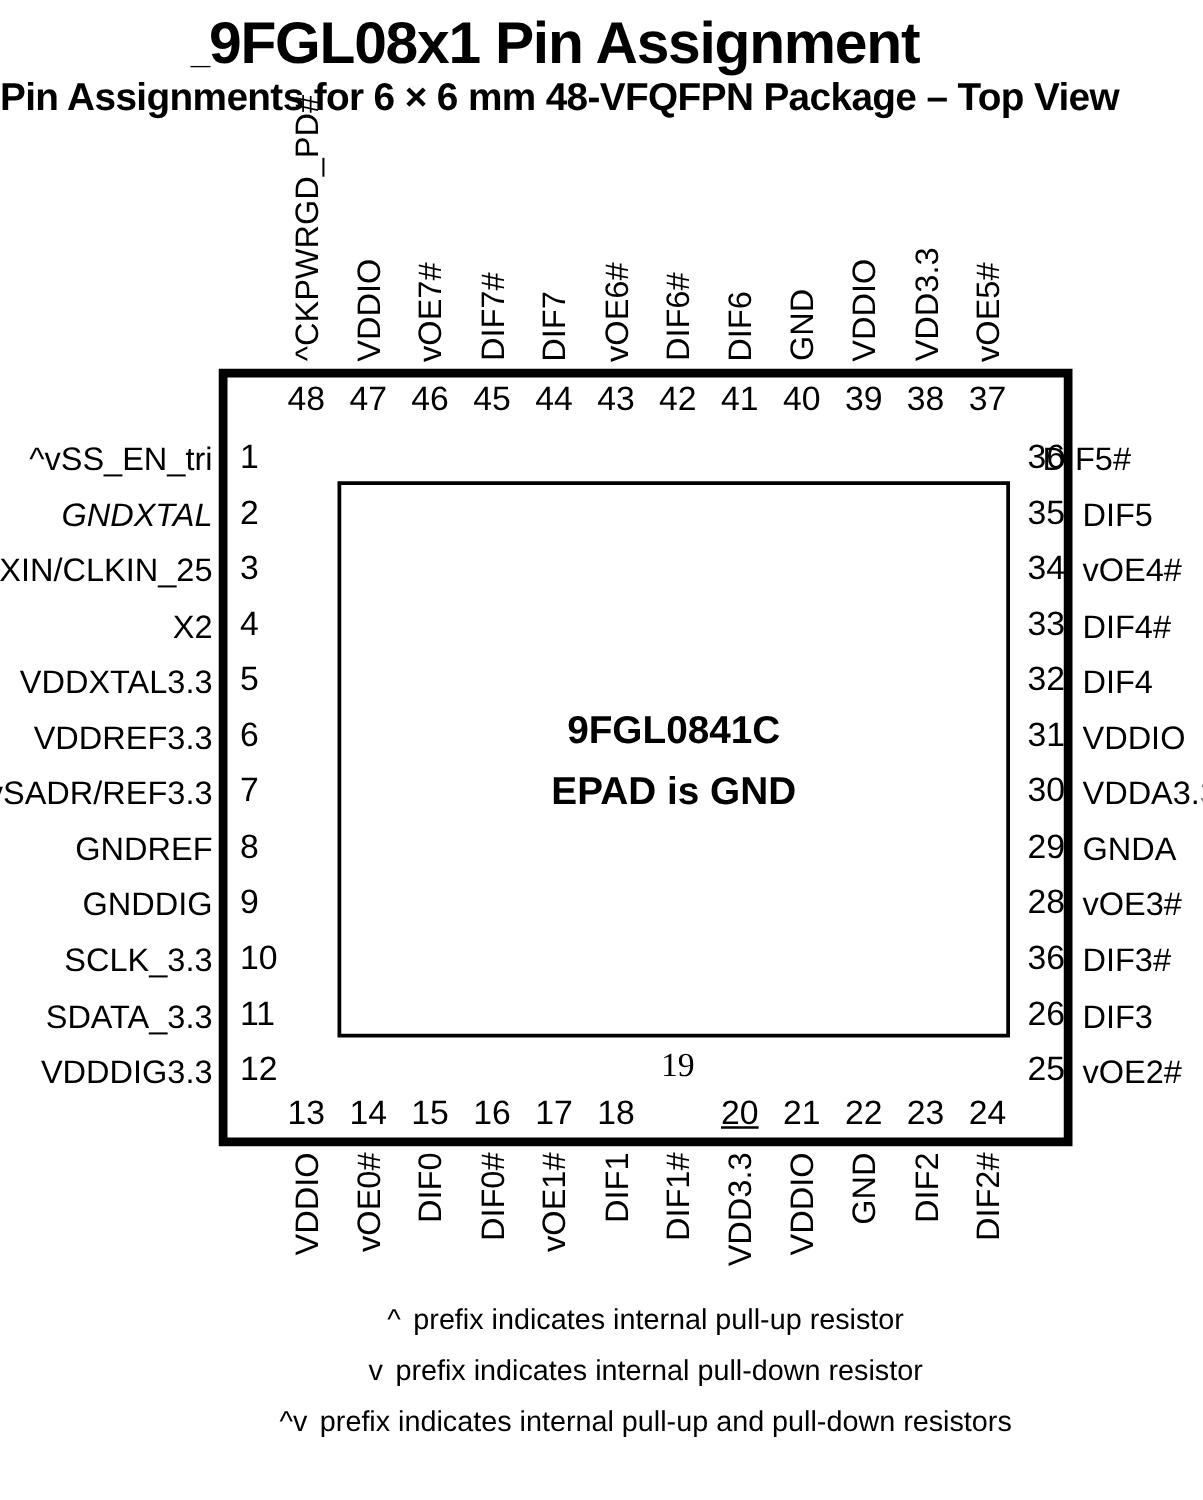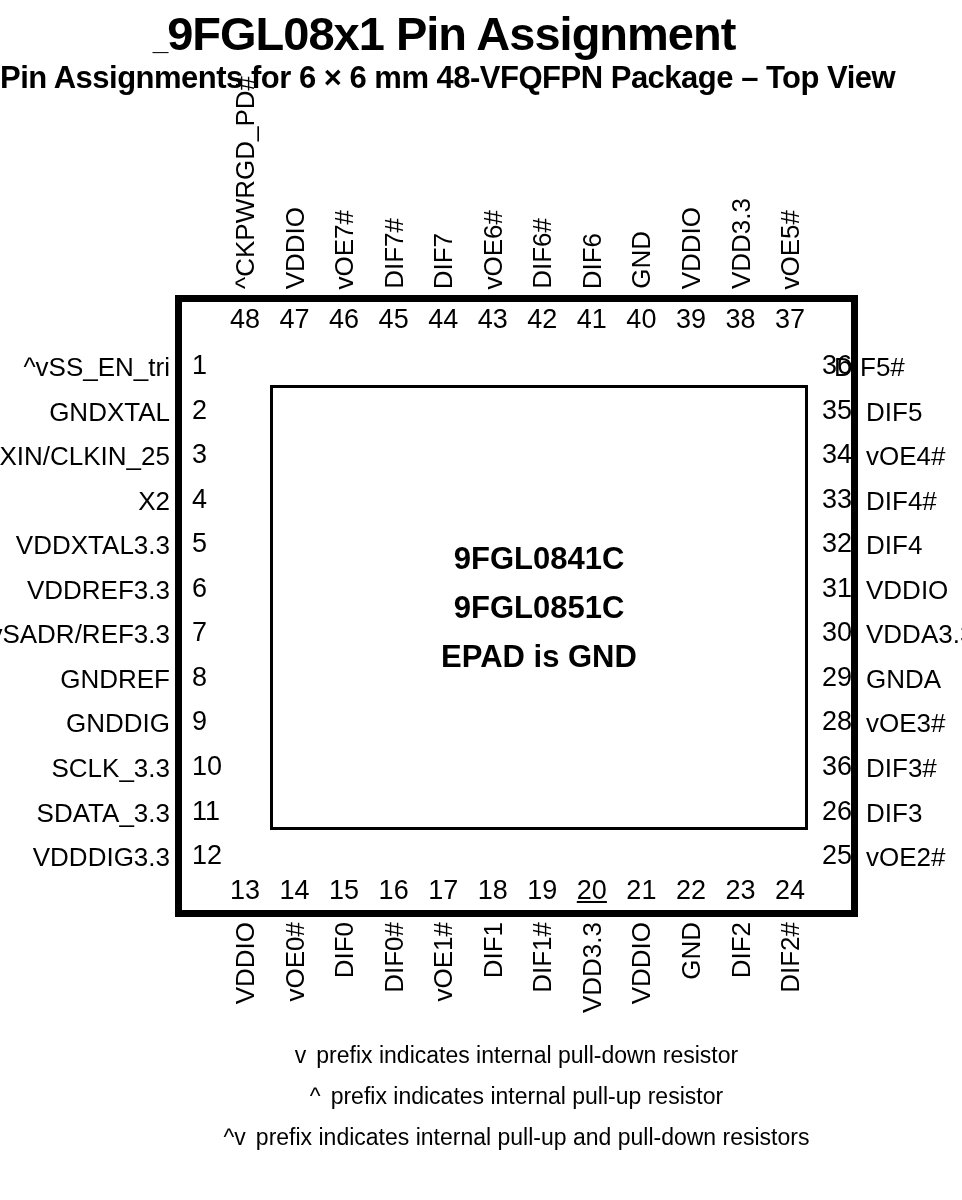--- a/index.html
+++ b/index.html
@@ -81,21 +81,20 @@
 <div class="page">
 
   <div class="title"><span class="t-underscore">_</span><span>9FGL08x1 Pin Assignment</span></div>
 
   <div class="subtitle">Pin Assignments for 6 × 6 mm 48-VFQFPN Package – Top View</div>
 
   <div class="chip-outline"></div>
 
   <div class="epad-box">
     <div class="epad-line">9FGL0841C</div>
-    <div class="epad-line">9FGL0851C</div>
     <div class="epad-line">EPAD is GND</div>
   </div>
 
   <div id="pins-layer">
       <div class="pin-num pin-num-top" style="left: 245px; top: 303px;">48</div>
       <div class="vlabel" style="left: 230px; bottom: 911px;">^CKPWRGD_PD#</div>
       <div class="pin-num pin-num-top" style="left: 294.55px; top: 303px;">47</div>
       <div class="vlabel" style="left: 279.55px; bottom: 911px;">VDDIO</div>
       <div class="pin-num pin-num-top" style="left: 344.1px; top: 303px;">46</div>
       <div class="vlabel" style="left: 329.1px; bottom: 911px;">vOE7#</div>
@@ -122,36 +121,36 @@
       <div class="pin-num pin-num-bottom" style="left: 294.55px; top: 874px;">14</div>
       <div class="vlabel" style="left: 279.55px; top: 922px;">vOE0#</div>
       <div class="pin-num pin-num-bottom" style="left: 344.1px; top: 874px;">15</div>
       <div class="vlabel" style="left: 329.1px; top: 922px;">DIF0</div>
       <div class="pin-num pin-num-bottom" style="left: 393.65px; top: 874px;">16</div>
       <div class="vlabel" style="left: 378.65px; top: 922px;">DIF0#</div>
       <div class="pin-num pin-num-bottom" style="left: 443.2px; top: 874px;">17</div>
       <div class="vlabel" style="left: 428.2px; top: 922px;">vOE1#</div>
       <div class="pin-num pin-num-bottom" style="left: 492.75px; top: 874px;">18</div>
       <div class="vlabel" style="left: 477.75px; top: 922px;">DIF1</div>
-      <div class="pin-num pin-num-bottom" style="left: 542.3px; top: 874px;">19</div>
+      <div class="pin-num pin-num-bottom" style="left: 542.3px; top: 836px; font-family: Liberation Serif, serif;">19</div>
       <div class="vlabel" style="left: 527.3px; top: 922px;">DIF1#</div>
       <div class="pin-num pin-num-bottom" style="left: 591.85px; top: 874px; text-decoration: underline;">20</div>
       <div class="vlabel" style="left: 576.85px; top: 922px;">VDD3.3</div>
       <div class="pin-num pin-num-bottom" style="left: 641.4px; top: 874px;">21</div>
       <div class="vlabel" style="left: 626.4px; top: 922px;">VDDIO</div>
       <div class="pin-num pin-num-bottom" style="left: 690.95px; top: 874px;">22</div>
       <div class="vlabel" style="left: 675.95px; top: 922px;">GND</div>
       <div class="pin-num pin-num-bottom" style="left: 740.5px; top: 874px;">23</div>
       <div class="vlabel" style="left: 725.5px; top: 922px;">DIF2</div>
       <div class="pin-num pin-num-bottom" style="left: 790.05px; top: 874px;">24</div>
       <div class="vlabel" style="left: 775.05px; top: 922px;">DIF2#</div>
       <div class="pin-num" style="left: 192px; top: 349px;">1</div>
       <div class="side-label" style="right: 792px; top: 351px;">^vSS_EN_tri</div>
       <div class="pin-num" style="left: 192px; top: 393.55px;">2</div>
-      <div class="side-label" style="right: 792px; top: 395.55px;">GNDXTAL</div>
+      <div class="side-label" style="right: 792px; top: 395.55px; font-style: italic;">GNDXTAL</div>
       <div class="pin-num" style="left: 192px; top: 438.1px;">3</div>
       <div class="side-label" style="right: 792px; top: 440.1px; margin-left: 34px;">XIN/CLKIN_25</div>
       <div class="pin-num" style="left: 192px; top: 482.65px;">4</div>
       <div class="side-label" style="right: 792px; top: 484.65px;">X2</div>
       <div class="pin-num" style="left: 192px; top: 527.2px;">5</div>
       <div class="side-label" style="right: 792px; top: 529.2px;">VDDXTAL3.3</div>
       <div class="pin-num" style="left: 192px; top: 571.75px;">6</div>
       <div class="side-label" style="right: 792px; top: 573.75px;">VDDREF3.3</div>
       <div class="pin-num" style="left: 192px; top: 616.3px;">7</div>
       <div class="side-label" style="right: 792px; top: 618.3px;">vSADR/REF3.3</div>
@@ -186,23 +185,23 @@
       <div class="pin-num" style="right: 110px; top: 749.95px;">36</div>
       <div class="side-label" style="left: 866px; top: 751.95px;">DIF3#</div>
       <div class="pin-num" style="right: 110px; top: 794.5px;">26</div>
       <div class="side-label" style="left: 866px; top: 796.5px;">DIF3</div>
       <div class="pin-num" style="right: 110px; top: 839.05px;">25</div>
       <div class="side-label" style="left: 866px; top: 841.05px;">vOE2#</div>
     </div>
 
   <div class="footer">
     <div class="note-line">
+      <span class="note-prefix">^</span><span>prefix indicates internal pull-up resistor</span>
+    </div>
+    <div class="note-line">
       <span class="note-prefix">v</span><span>prefix indicates internal pull-down resistor</span>
-    </div>
-    <div class="note-line">
-      <span class="note-prefix">^</span><span>prefix indicates internal pull-up resistor</span>
     </div>
     <div class="note-line">
       <span class="note-prefix">^v</span><span>prefix indicates internal pull-up and pull-down resistors</span>
     </div>
   </div>
 
 </div>
 
 </body></html>

